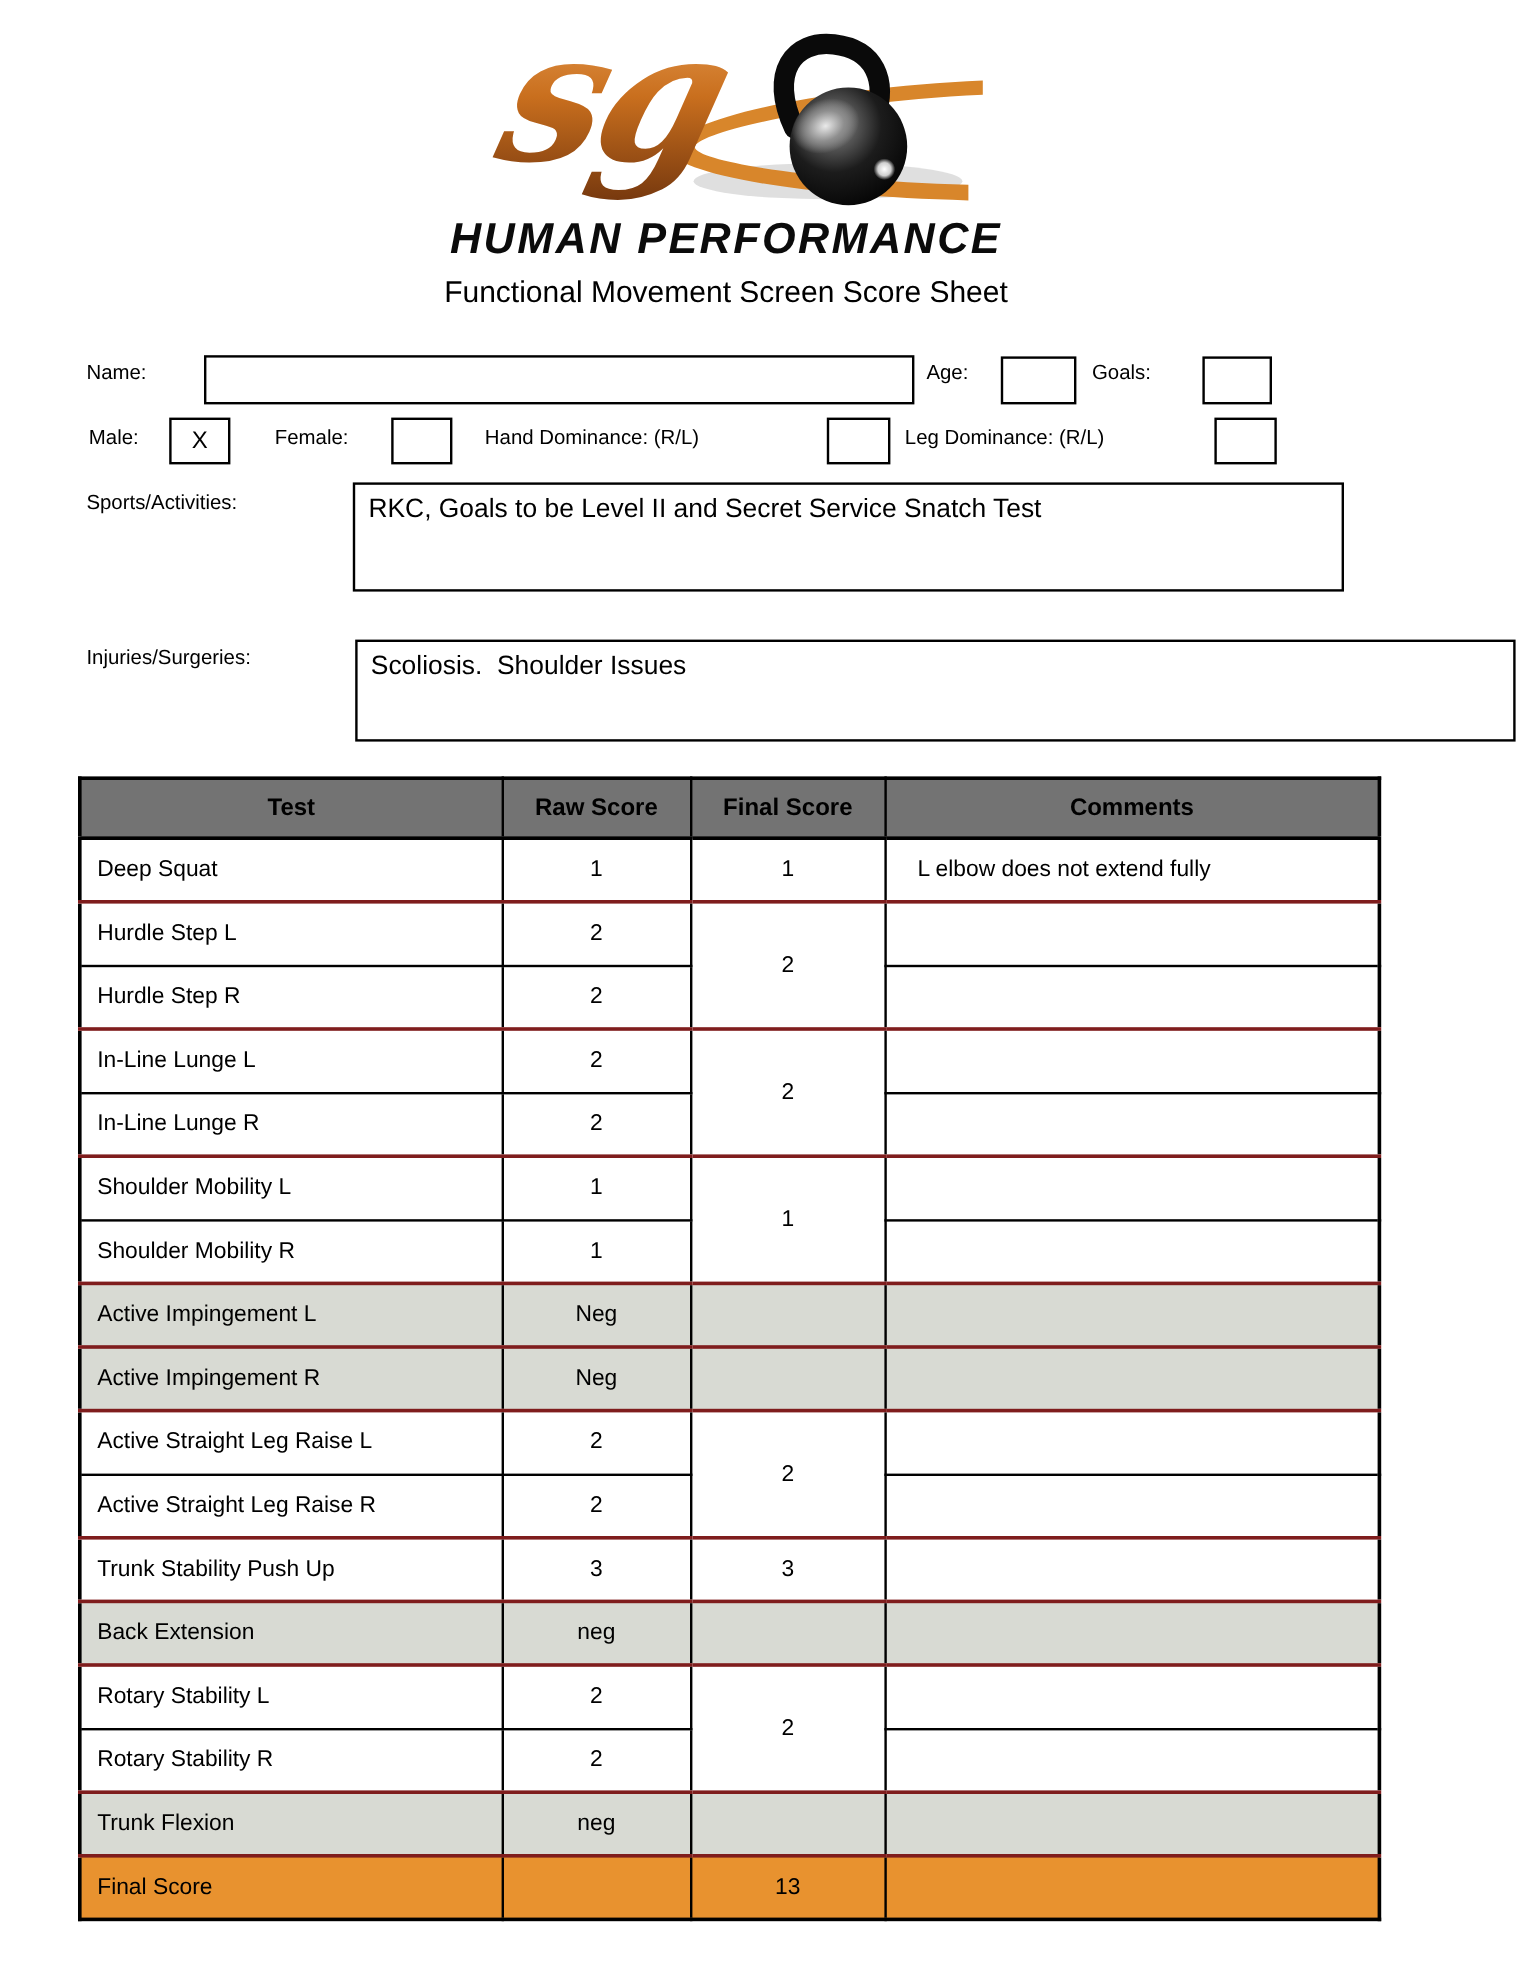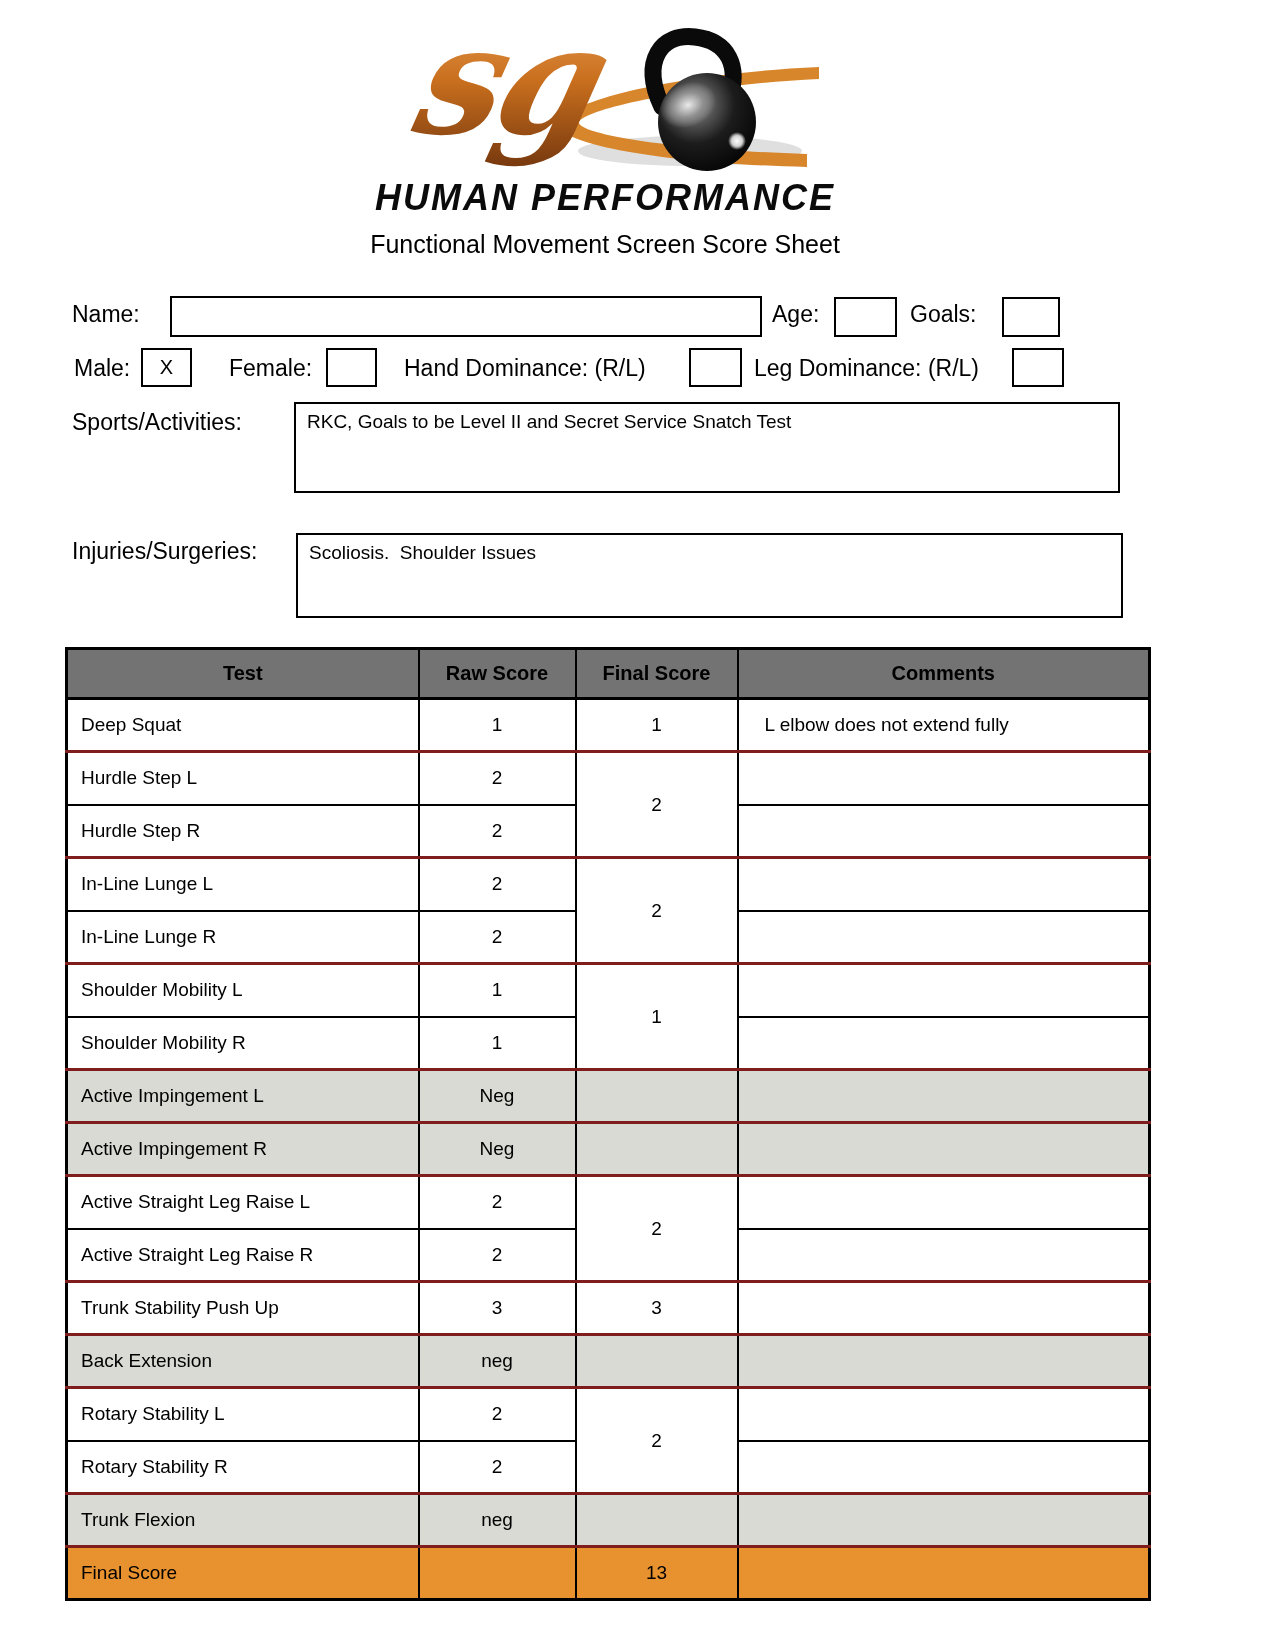--- a/index.html
+++ b/index.html
@@ -12,28 +12,28 @@
   .brand{
     margin-top:-4px;font-style:italic;font-weight:bold;font-size:36px;
     letter-spacing:2px;color:#0b0b0b;white-space:nowrap;
   }
   
   .title{
     position:absolute;top:230px;left:0;width:1210px;text-align:center;
     font-size:25px;font-weight:normal;margin:0;
   }
   
-  .lbl{position:absolute;font-size:23px;white-space:nowrap;}
+  .lbl{position:absolute;font-size:17px;white-space:nowrap;}
   .box{
     position:absolute;border:2px solid #000;background:#fff;box-sizing:border-box;
     font-size:20px;display:flex;align-items:center;justify-content:center;
   }
   .bigbox{
     position:absolute;border:2px solid #000;background:#fff;box-sizing:border-box;
-    font-size:19px;padding:7px 11px;text-align:left;align-items:flex-start;
+    font-size:22px;padding:7px 11px;text-align:left;align-items:flex-start;
     justify-content:flex-start;display:block;white-space:pre-wrap;
   }
   
   table.score{
     position:absolute;left:65px;top:647px;width:1083px;border-collapse:collapse;
     table-layout:fixed;border:3px solid #000;
   }
   table.score th,table.score td{
     border:2px solid #000;box-sizing:border-box;vertical-align:middle;
     font-size:19px;background:#fff;
@@ -113,21 +113,21 @@
   <div class="box" style="left:326px;top:348px;width:51px;height:39px"></div>
   <span class="lbl" style="left:404px;top:355px">Hand Dominance: (R/L)</span>
   <div class="box" style="left:689px;top:348px;width:53px;height:39px"></div>
   <span class="lbl" style="left:754px;top:355px">Leg Dominance: (R/L)</span>
   <div class="box" style="left:1012px;top:348px;width:52px;height:39px"></div>
 
   <span class="lbl" style="left:72px;top:409px">Sports/Activities:</span>
   <div class="bigbox" style="left:294px;top:402px;width:826px;height:91px">RKC, Goals to be Level II and Secret Service Snatch Test</div>
 
   <span class="lbl" style="left:72px;top:538px">Injuries/Surgeries:</span>
-  <div class="bigbox" style="left:296px;top:533px;width:827px;height:85px">Scoliosis.  Shoulder Issues</div>
+  <div class="bigbox" style="left:296px;top:533px;width:967px;height:85px">Scoliosis.  Shoulder Issues</div>
 
   <table class="score">
     <colgroup>
       <col class="col-test">
         <col class="col-raw">
         <col class="col-final">
         <col class="col-com">
     </colgroup>
     <thead>
       <tr>

